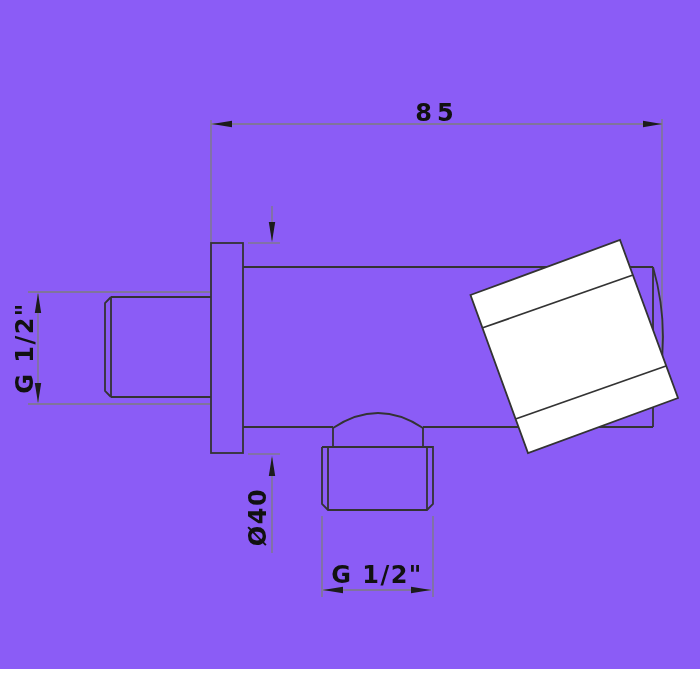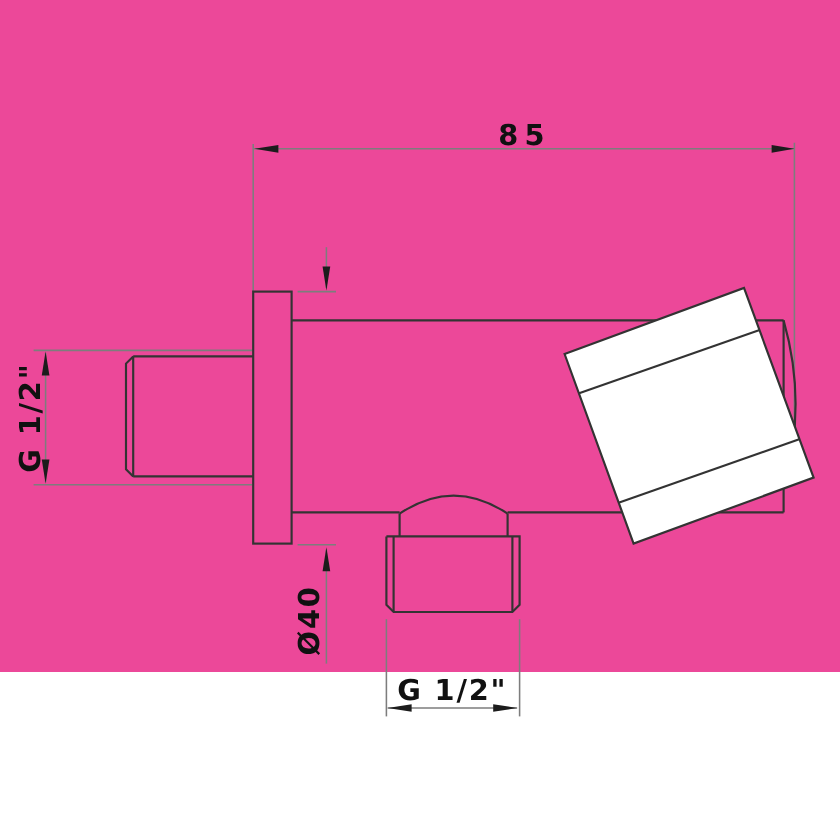--- a/index.html
+++ b/index.html
@@ -5,22 +5,22 @@
   html, body {
     margin: 0;
     padding: 0;
     background: #ffffff;
     width: 700px;
     height: 700px;
     overflow: hidden;
   }
   .stage {
     width: 700px;
-    height: 560px;
-    background: #ec4899;
+    height: 669px;
+    background: #8b5cf6;
   }
   svg { display: block; }
   .dim-text {
     font-family: "DejaVu Sans", "Liberation Sans", sans-serif;
     font-weight: 700;
     font-size: 24px;
     letter-spacing: 1.5px;
   }
   .dim-text-num {
     font-family: "DejaVu Sans", "Liberation Sans", sans-serif;

